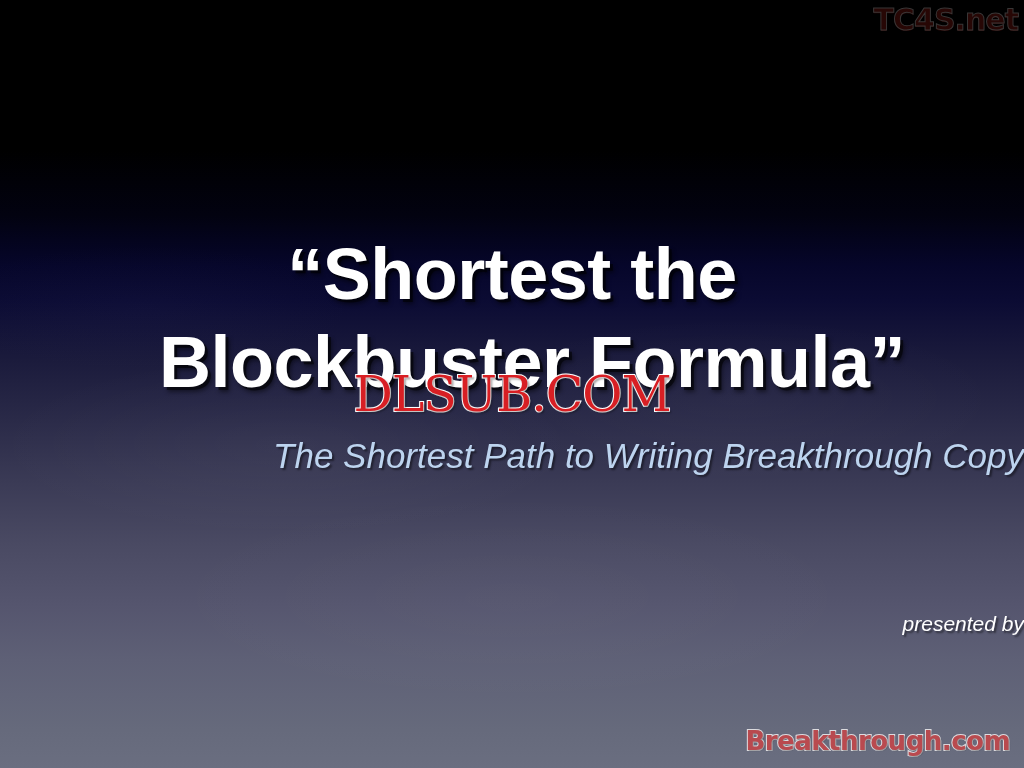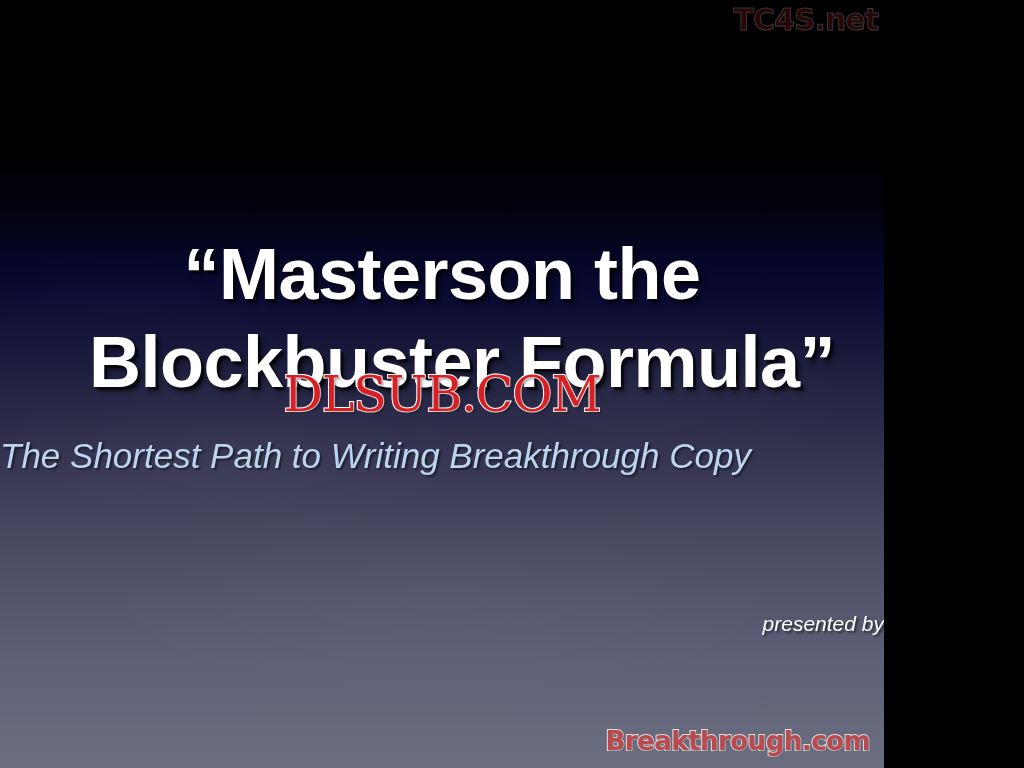--- a/index.html
+++ b/index.html
@@ -6,21 +6,21 @@
     margin: 0;
     padding: 0;
     width: 1024px;
     height: 768px;
     overflow: hidden;
     background: #000;
   }
 
   #slide {
     position: relative;
-    width: 884px;
+    width: 1024px;
     height: 768px;
     overflow: hidden;
     font-family: "Liberation Sans", sans-serif;
     background:
       linear-gradient(
         to bottom,
         #000000 0px,
         #000000 150px,
         #020210 215px,
         #06062a 265px,
@@ -73,21 +73,21 @@
     margin-top: 16px;
     padding-left: 40px;
   }
 
   
   .subtitle {
     position: absolute;
     left: 0;
     right: 0;
     top: 437px;
-    text-align: left;
+    text-align: right;
     z-index: 3;
     color: #bdd4ef;
     font-style: italic;
     font-size: 35px;
     line-height: 1.1;
     letter-spacing: 0px;
     text-shadow: 2px 2px 2px rgba(0,0,0,0.45);
     white-space: nowrap;
   }
 
@@ -168,21 +168,21 @@
   }
 </style>
 </head>
 <body>
 
 <div id="slide">
 
   <div class="wm-top-right">TC4S.net</div>
 
   <div class="title-block">
-    <div class="title-line first">“Masterson the</div>
+    <div class="title-line first">“Shortest the</div>
     <div class="title-line second">Blockbuster Formula”</div>
   </div>
 
   <div class="wm-center">DLSUB.COM</div>
 
   <div class="subtitle">The Shortest Path to Writing Breakthrough Copy</div>
 
   <div class="presenter-block">
     <div class="presented-by">presented by</div>
   </div>

